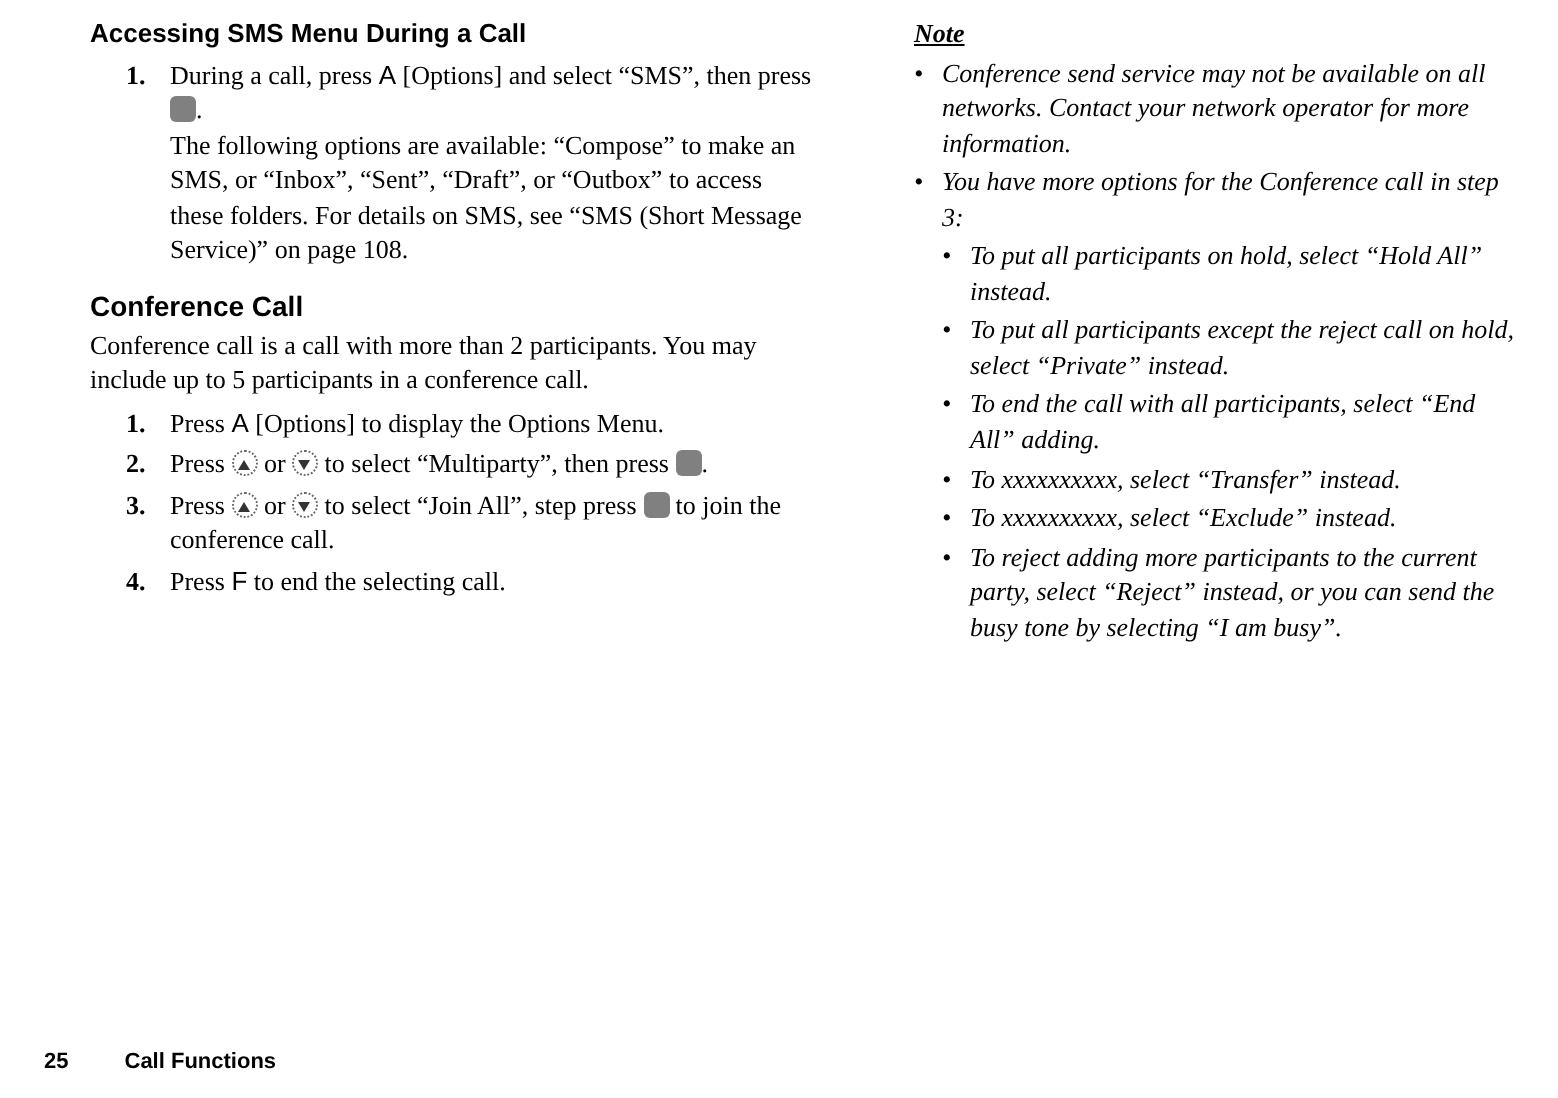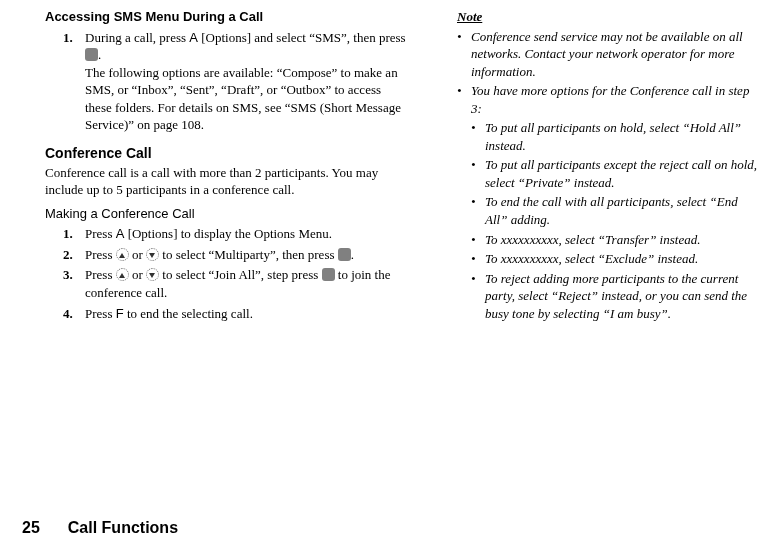--- a/index.html
+++ b/index.html
@@ -119,21 +119,21 @@
     }
     .sub-bullets {
       margin-left: 14px;
     }
     .footer {
       position: absolute;
       bottom: 10px;
       left: 22px;
       font-family: Arial, Helvetica, sans-serif;
       font-weight: bold;
-      font-size: 16px;
+      font-size: 11px;
     }
     .footer .pgnum { margin-right: 28px; }
   </style>
 </head>
 <body>
 
 <div class="columns">
   <div class="col col-left">
     <div class="section-title">Accessing SMS Menu During a Call</div>
 
@@ -143,21 +143,20 @@
         <div>
           <span>During a call, press </span><span style="font-family: Arial, sans-serif;">A</span><span> [Options] and select “SMS”, then press </span><span class="icon-solid"></span><span>.</span>
         </div>
         <div class="para">The following options are available: “Compose” to make an SMS, or “Inbox”, “Sent”, “Draft”, or “Outbox” to access these folders. For details on SMS, see “SMS (Short Message Service)” on page 108.</div>
       </div>
     </div>
 
     <div class="subsection-title">Conference Call</div>
     <div class="para">Conference call is a call with more than 2 participants. You may include up to 5 participants in a conference call.</div>
 
-    <div class="subhead-normal">Making a Conference Call</div>
 
     <div class="step">
       <div class="num">1.</div>
       <div class="body">
         <span>Press </span><span style="font-family: Arial, sans-serif;">A</span><span>  [Options] to display the Options Menu.</span>
       </div>
     </div>
 
     <div class="step">
       <div class="num">2.</div>

